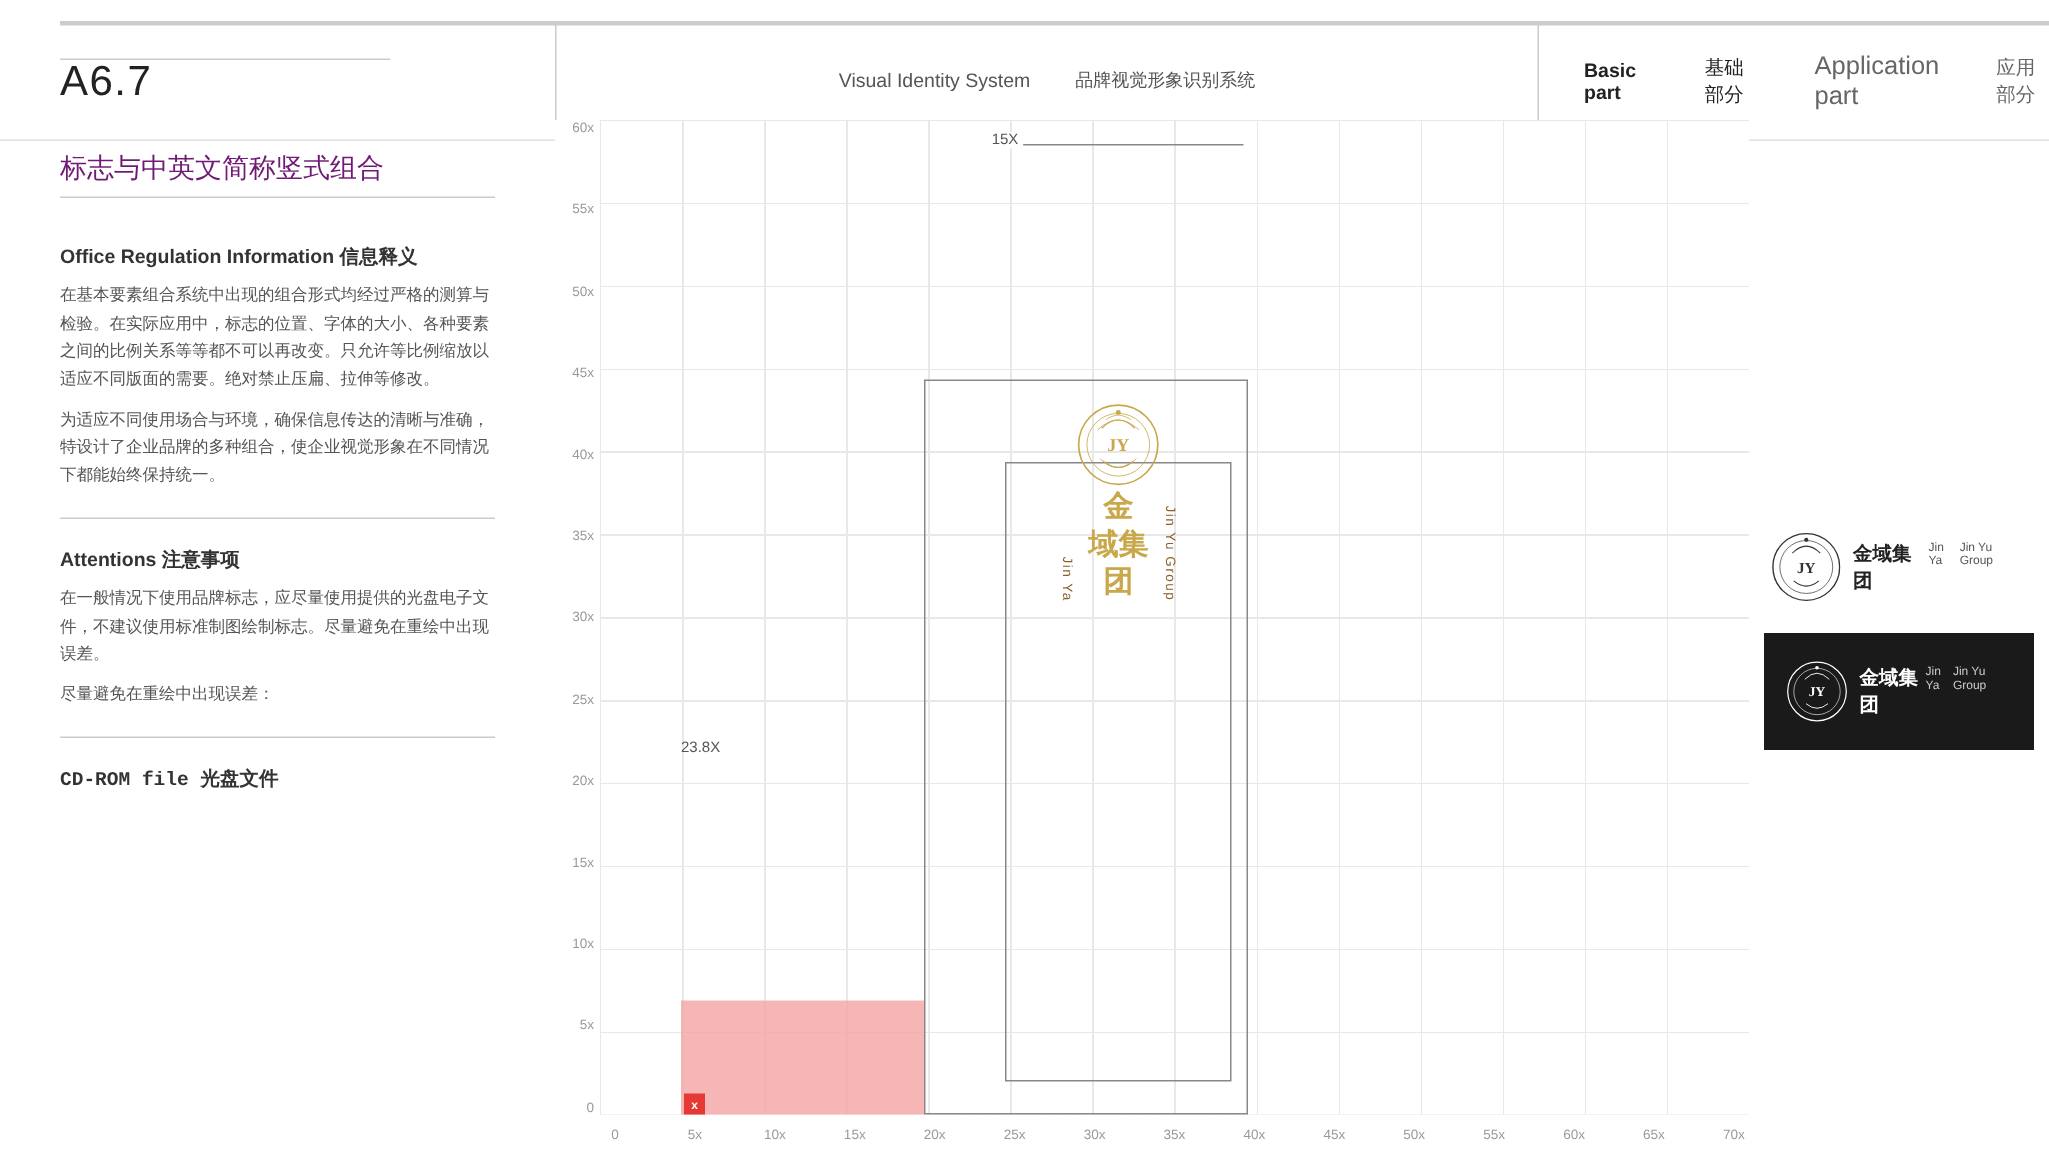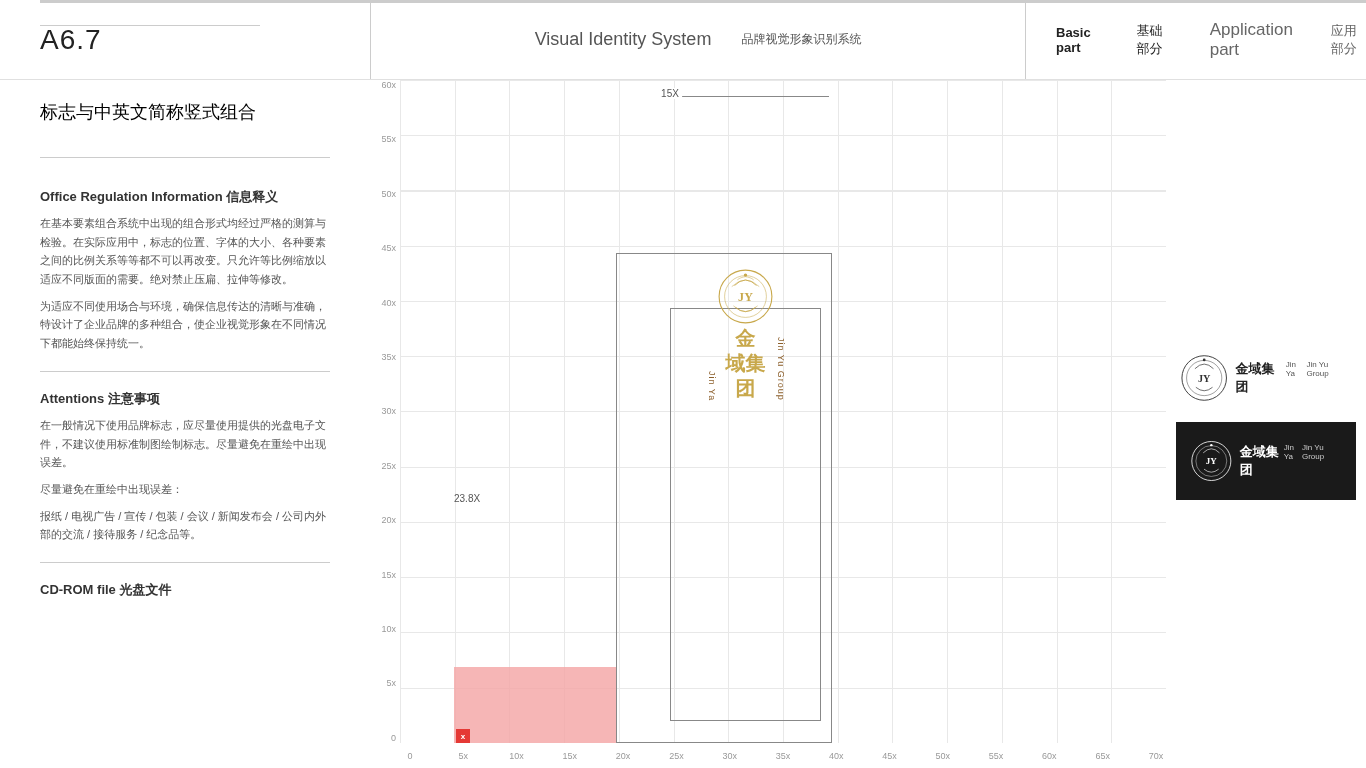--- a/index.html
+++ b/index.html
@@ -8,21 +8,21 @@
       height: 768px;
       background: #ffffff;
       font-family: 'Arial', sans-serif;
       overflow: hidden;
       position: relative;
     }
 
     
     .header {
       position: absolute;
-      top: 0; left: 0; right: 0;
+      top: 14px; left: 0; right: 0;
       height: 80px;
       display: flex;
       align-items: center;
       border-bottom: 1px solid #e0e0e0;
     }
     .header-left {
       width: 370px;
       padding-left: 40px;
     }
     .page-num {
@@ -36,21 +36,21 @@
       display: flex;
       justify-content: center;
       gap: 30px;
       align-items: center;
       border-left: 1px solid #ccc;
       border-right: 1px solid #ccc;
       height: 100%;
       padding: 0 20px;
     }
     .header-center-en {
-      font-size: 18px;
+      font-size: 13px;
       color: #555;
     }
     .header-center-zh {
       font-size: 12px;
       color: #555;
     }
     .header-right {
       width: 340px;
       display: flex;
       align-items: center;
@@ -80,24 +80,24 @@
       position: absolute;
       top: 80px;
       left: 0;
       width: 370px;
       bottom: 0;
       padding: 20px 40px;
       overflow: hidden;
     }
     .section-title-main {
       font-size: 18px;
-      color: #000000;
+      color: #701a75;
       font-weight: 400;
       margin-bottom: 30px;
-      padding-bottom: 33px;
+      padding-bottom: 7px;
       border-bottom: 1px solid #ccc;
       font-family: Liberation Serif, serif;
     }
     .section-heading {
       font-size: 13px;
       font-weight: bold;
       color: #333;
       margin-bottom: 8px;
       margin-top: 5px;
     }
@@ -116,20 +116,21 @@
       font-size: 13px;
       font-weight: bold;
       color: #333;
       margin-bottom: 8px;
     }
     .cdrom-heading {
       font-size: 13px;
       font-weight: bold;
       color: #333;
       margin-bottom: 8px;
+      font-family: Liberation Mono, monospace;
     }
 
     
     .chart-area {
       position: absolute;
       top: 80px;
       left: 370px;
       right: 200px;
       bottom: 0;
       background: #fff;
@@ -289,21 +290,20 @@
 
   <p class="section-heading">Office Regulation Information 信息释义</p>
   <p class="section-text">在基本要素组合系统中出现的组合形式均经过严格的测算与检验。在实际应用中，标志的位置、字体的大小、各种要素之间的比例关系等等都不可以再改变。只允许等比例缩放以适应不同版面的需要。绝对禁止压扁、拉伸等修改。</p>
   <p class="section-text">为适应不同使用场合与环境，确保信息传达的清晰与准确，特设计了企业品牌的多种组合，使企业视觉形象在不同情况下都能始终保持统一。</p>
 
   <hr class="section-divider">
 
   <p class="attentions-heading">Attentions 注意事项</p>
   <p class="section-text">在一般情况下使用品牌标志，应尽量使用提供的光盘电子文件，不建议使用标准制图绘制标志。尽量避免在重绘中出现误差。</p>
   <p class="section-text">尽量避免在重绘中出现误差：</p>
-  <p class="section-text">报纸 / 电视广告 / 宣传 / 包装 / 会议 / 新闻发布会 / 公司内外部的交流 / 接待服务 / 纪念品等。</p>
 
   <hr class="section-divider">
 
   <p class="cdrom-heading">CD-ROM file 光盘文件</p>
 </div>
 
 <div class="chart-area">
 
   <div class="grid-lines-sub"></div>
 

